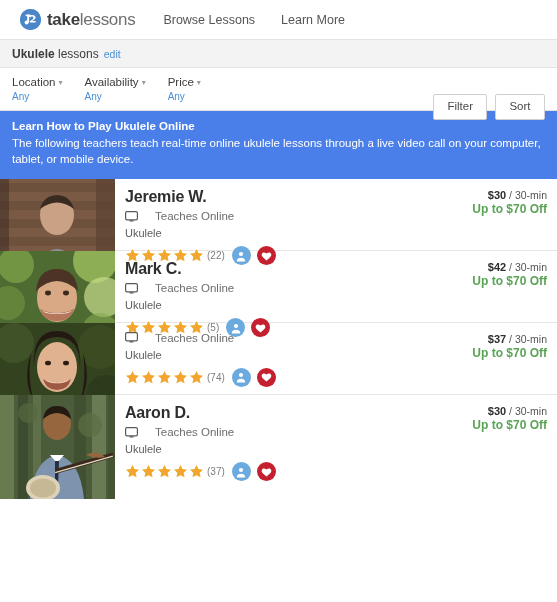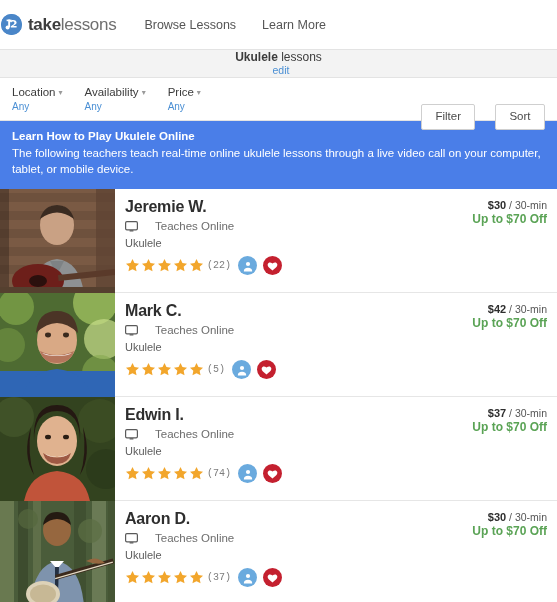--- a/index.html
+++ b/index.html
@@ -13,26 +13,26 @@
     height: 602px;
     overflow: hidden;
     background: #ffffff;
     font-family: "Liberation Sans", "DejaVu Sans", sans-serif;
     color: #333333;
     -webkit-font-smoothing: antialiased;
   }
 
   
   .header {
-    height: 50px;
+    height: 40px;
     background: #ffffff;
     border-bottom: 1px solid #e3e3e3;
     display: flex;
     align-items: center;
-    padding: 0 1px;
+    padding: 0 20px;
   }
   .brand {
     display: flex;
     align-items: center;
     gap: 6px;
     margin-right: 28px;
     cursor: pointer;
   }
   .brand-mark {
     width: 21px;
@@ -64,21 +64,20 @@
   }
 
   
   .subhead {
     height: 28px;
     background: #f3f3f3;
     border-bottom: 1px solid #e3e3e3;
     display: flex;
     align-items: center;
     padding: 0 12px;
-    flex-direction: column;
   }
   .subhead-title {
     font-size: 12px;
     color: #3c3c3c;
     white-space: nowrap;
   }
   .subhead-title .st-strong { font-weight: bold; }
   .subhead-edit {
     font-size: 10.5px;
     color: #4a8fd4;
@@ -115,21 +114,21 @@
     vertical-align: 1px;
   }
   .filter-value {
     font-size: 10px;
     color: #4a8fd4;
     margin-top: 2px;
   }
   .btn-group {
     margin-left: auto;
     display: flex;
-    gap: 20px;
+    gap: 8px;
     margin-top: 36px;
   }
   .btn {
     min-width: 50px;
     padding: 5px 13px;
     border: 1px solid #cfcfcf;
     border-radius: 2px;
     background: #ffffff;
     font-family: inherit;
     font-size: 11.5px;
@@ -152,21 +151,21 @@
   }
   .banner-body {
     font-size: 11.5px;
     line-height: 1.42;
   }
 
   
   .listings { background: #ffffff; }
   .listing {
     display: flex;
-    height: 104px;
+    height: 72px;
     border-bottom: 1px solid #e6e6e6;
     position: relative;
   }
   .listing:last-child { border-bottom: none; }
 
   .photo {
     width: 115px;
     height: 104px;
     flex: none;
     position: relative;
@@ -204,21 +203,20 @@
   }
   .subject {
     font-size: 11px;
     color: #5d5d5d;
     margin-bottom: 7px;
   }
   .rating-row {
     display: flex;
     align-items: center;
     gap: 0;
-    font-family: Liberation Mono, monospace;
   }
   .stars {
     display: flex;
     gap: 1px;
     align-items: center;
   }
   .star { display: block; }
   .review-count {
     font-size: 10px;
     color: #7d7d7d;
@@ -473,21 +471,20 @@
         <path d="M34 44 q0 -30 23 -30 q23 0 23 30 q2 -36 -23 -36 q-25 0 -23 36 z" fill="#241812"></path>
         <path d="M31 30 q-4 28 3 48 q-12 -20 -3 -48 z" fill="#241812"></path>
         <path d="M83 30 q4 28 -3 48 q12 -20 3 -48 z" fill="#241812"></path>
         <path d="M43 56 q14 9 28 0 q-3 11 -14 11 q-11 0 -14 -11 z" fill="#9d5944"></path>
         <path d="M45 57 q12 6 24 0 q-4 3 -12 3 q-8 0 -12 -3 z" fill="#ffffff"></path>
         <ellipse cx="48" cy="40" rx="3" ry="2.3" fill="#2a1d14"></ellipse>
         <ellipse cx="66" cy="40" rx="3" ry="2.3" fill="#2a1d14"></ellipse>
       </svg>
     </div>
     <div class="info">
-      <div class="name">Edwin I.</div>
       <div class="online-row">
         <svg class="monitor-icon" width="13" height="11" viewBox="0 0 13 11" aria-hidden="true">
           <rect x="0.6" y="0.6" width="11.8" height="8.2" rx="1.3" fill="none" stroke="#5a5a5a" stroke-width="1.2"></rect>
           <rect x="4.6" y="9.2" width="3.8" height="1.3" fill="#5a5a5a"></rect>
         </svg>
         <span class="online-text">Teaches Online</span>
       </div>
       <div class="subject">Ukulele</div>
       <div class="rating-row">
         <span class="stars">

